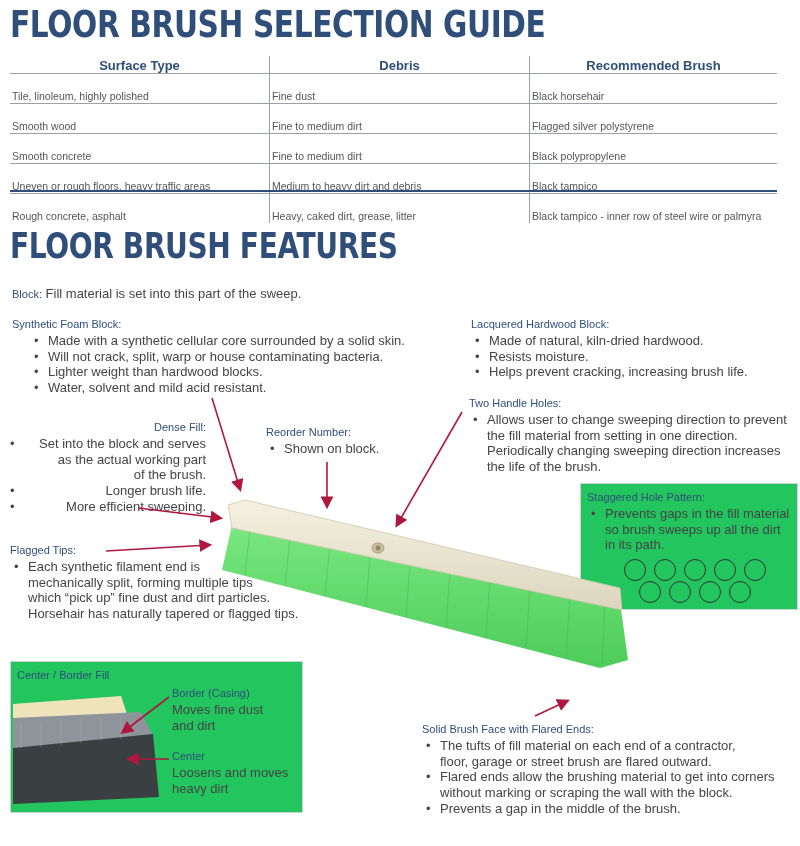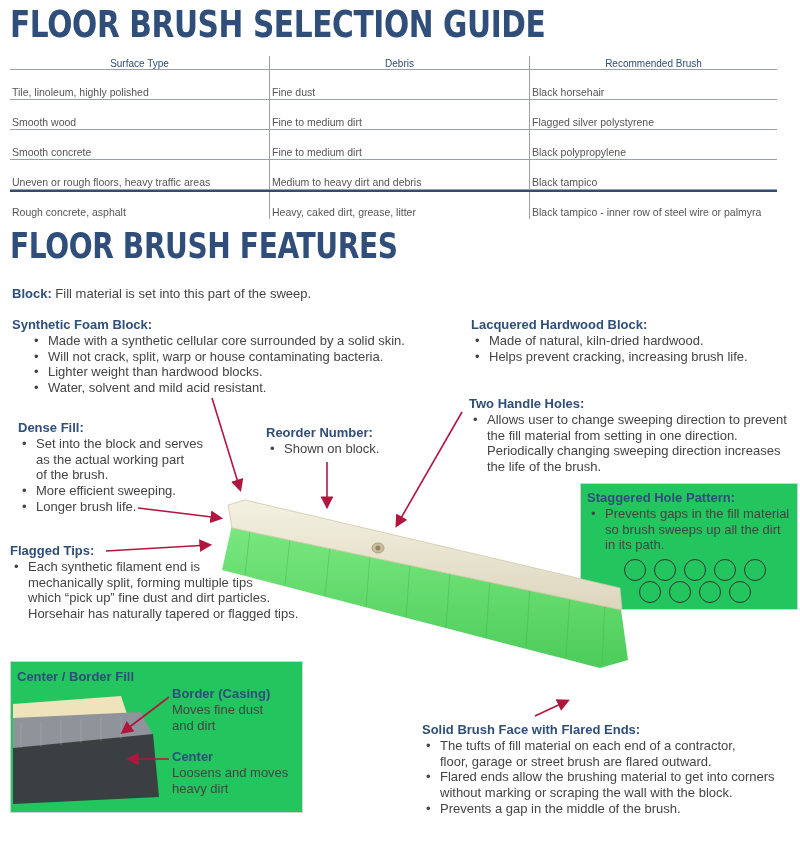--- a/index.html
+++ b/index.html
@@ -5,28 +5,28 @@
   html, body { margin:0; padding:0; background:#ffffff; }
   body { width:800px; height:846px; position:relative; overflow:hidden;
          font-family:"Liberation Sans", sans-serif; color:#444; }
   .abs { position:absolute; }
   .big-title { position:absolute; left:10px; font-family:"DejaVu Sans", sans-serif;
     font-weight:bold; color:#2f4e7a; letter-spacing:-0.5px; transform:scaleX(0.78);
     transform-origin:left center; white-space:nowrap; }
   
   .guide { position:absolute; left:10px; top:56px; width:767px; border-collapse:collapse;
     font-size:10.5px; color:#555; font-family:"Liberation Sans", sans-serif; }
-  .guide th { color:#2f4e7a; font-weight:normal; font-size:10px; text-align:center;
+  .guide th { color:#2f4e7a; font-weight:bold; font-size:13px; text-align:center;
     padding:2px 2px 0 2px; border-bottom:1.5px solid #9aa0a6;margin-top:16px; }
   .guide td { padding:15px 2px 1px 2px; border-bottom:1px solid #9aa0a6; height:13px; white-space:nowrap; }
   .guide td.c1, .guide th.c1 { width:255px; }
   .guide td + td, .guide th + th { border-left:1px solid #9aa0a6; }
   .guide tr:last-child td { border-bottom:none;margin-top:43px; }
   .rule { position:absolute; left:10px; top:190px; width:767px; height:2px; background:#2f4e7a; }
-  .head { color:#2f4e7a; font-weight:bold; font-size:13px; }
+  .head { color:#2f4e7a; font-weight:normal; font-size:11px; }
   .txt { font-size:13px; color:#444; line-height:15.8px; }
   ul.b { margin:0; padding:0; list-style:none; }
   ul.b li { position:relative; padding-left:18px; }
   ul.b li::before { content:"•"; position:absolute; left:4px; top:0; }
   .box { position:absolute; border:1px solid #cfd3d6; background:#22c55e; }
   .circle { position:absolute; width:20px; height:20px; border:1px solid #333; border-radius:50%; }
 </style>
 </head>
 <body>
 
@@ -85,46 +85,47 @@
     <li>Will not crack, split, warp or house contaminating bacteria.</li>
     <li>Lighter weight than hardwood blocks.</li>
     <li>Water, solvent and mild acid resistant.</li>
   </ul>
 </div>
 
 <div class="abs txt" style="left:471px;top:317px;width:330px;">
   <div class="head">Lacquered Hardwood Block:</div>
   <ul class="b">
     <li>Made of natural, kiln-dried hardwood.</li>
+    <li>Resists moisture.</li>
     <li>Helps prevent cracking, increasing brush life.</li>
   </ul>
 </div>
 
 <div class="abs txt" style="left:469px;top:396px;width:330px;">
   <div class="head">Two Handle Holes:</div>
   <ul class="b">
     <li>
       <div>Allows user to change sweeping direction to prevent</div>
       <div>the fill material from setting in one direction.</div>
       <div>Periodically changing sweeping direction increases</div>
       <div>the life of the brush.</div>
     </li>
   </ul>
 </div>
 
-<div class="abs txt" style="left:18px;top:420px;width:200px;">
+<div class="abs txt" style="left:6px;top:420px;width:200px;text-align:right;">
   <div class="head">Dense Fill:</div>
   <ul class="b">
     <li>
       <div>Set into the block and serves</div>
       <div>as the actual working part</div>
       <div>of the brush.</div>
     </li>
+    <li>Longer brush life.</li>
     <li>More efficient sweeping.</li>
-    <li>Longer brush life.</li>
   </ul>
 </div>
 
 <div class="abs txt" style="left:266px;top:425px;width:160px;">
   <div class="head">Reorder Number:</div>
   <ul class="b">
     <li>Shown on block.</li>
   </ul>
 </div>
 

